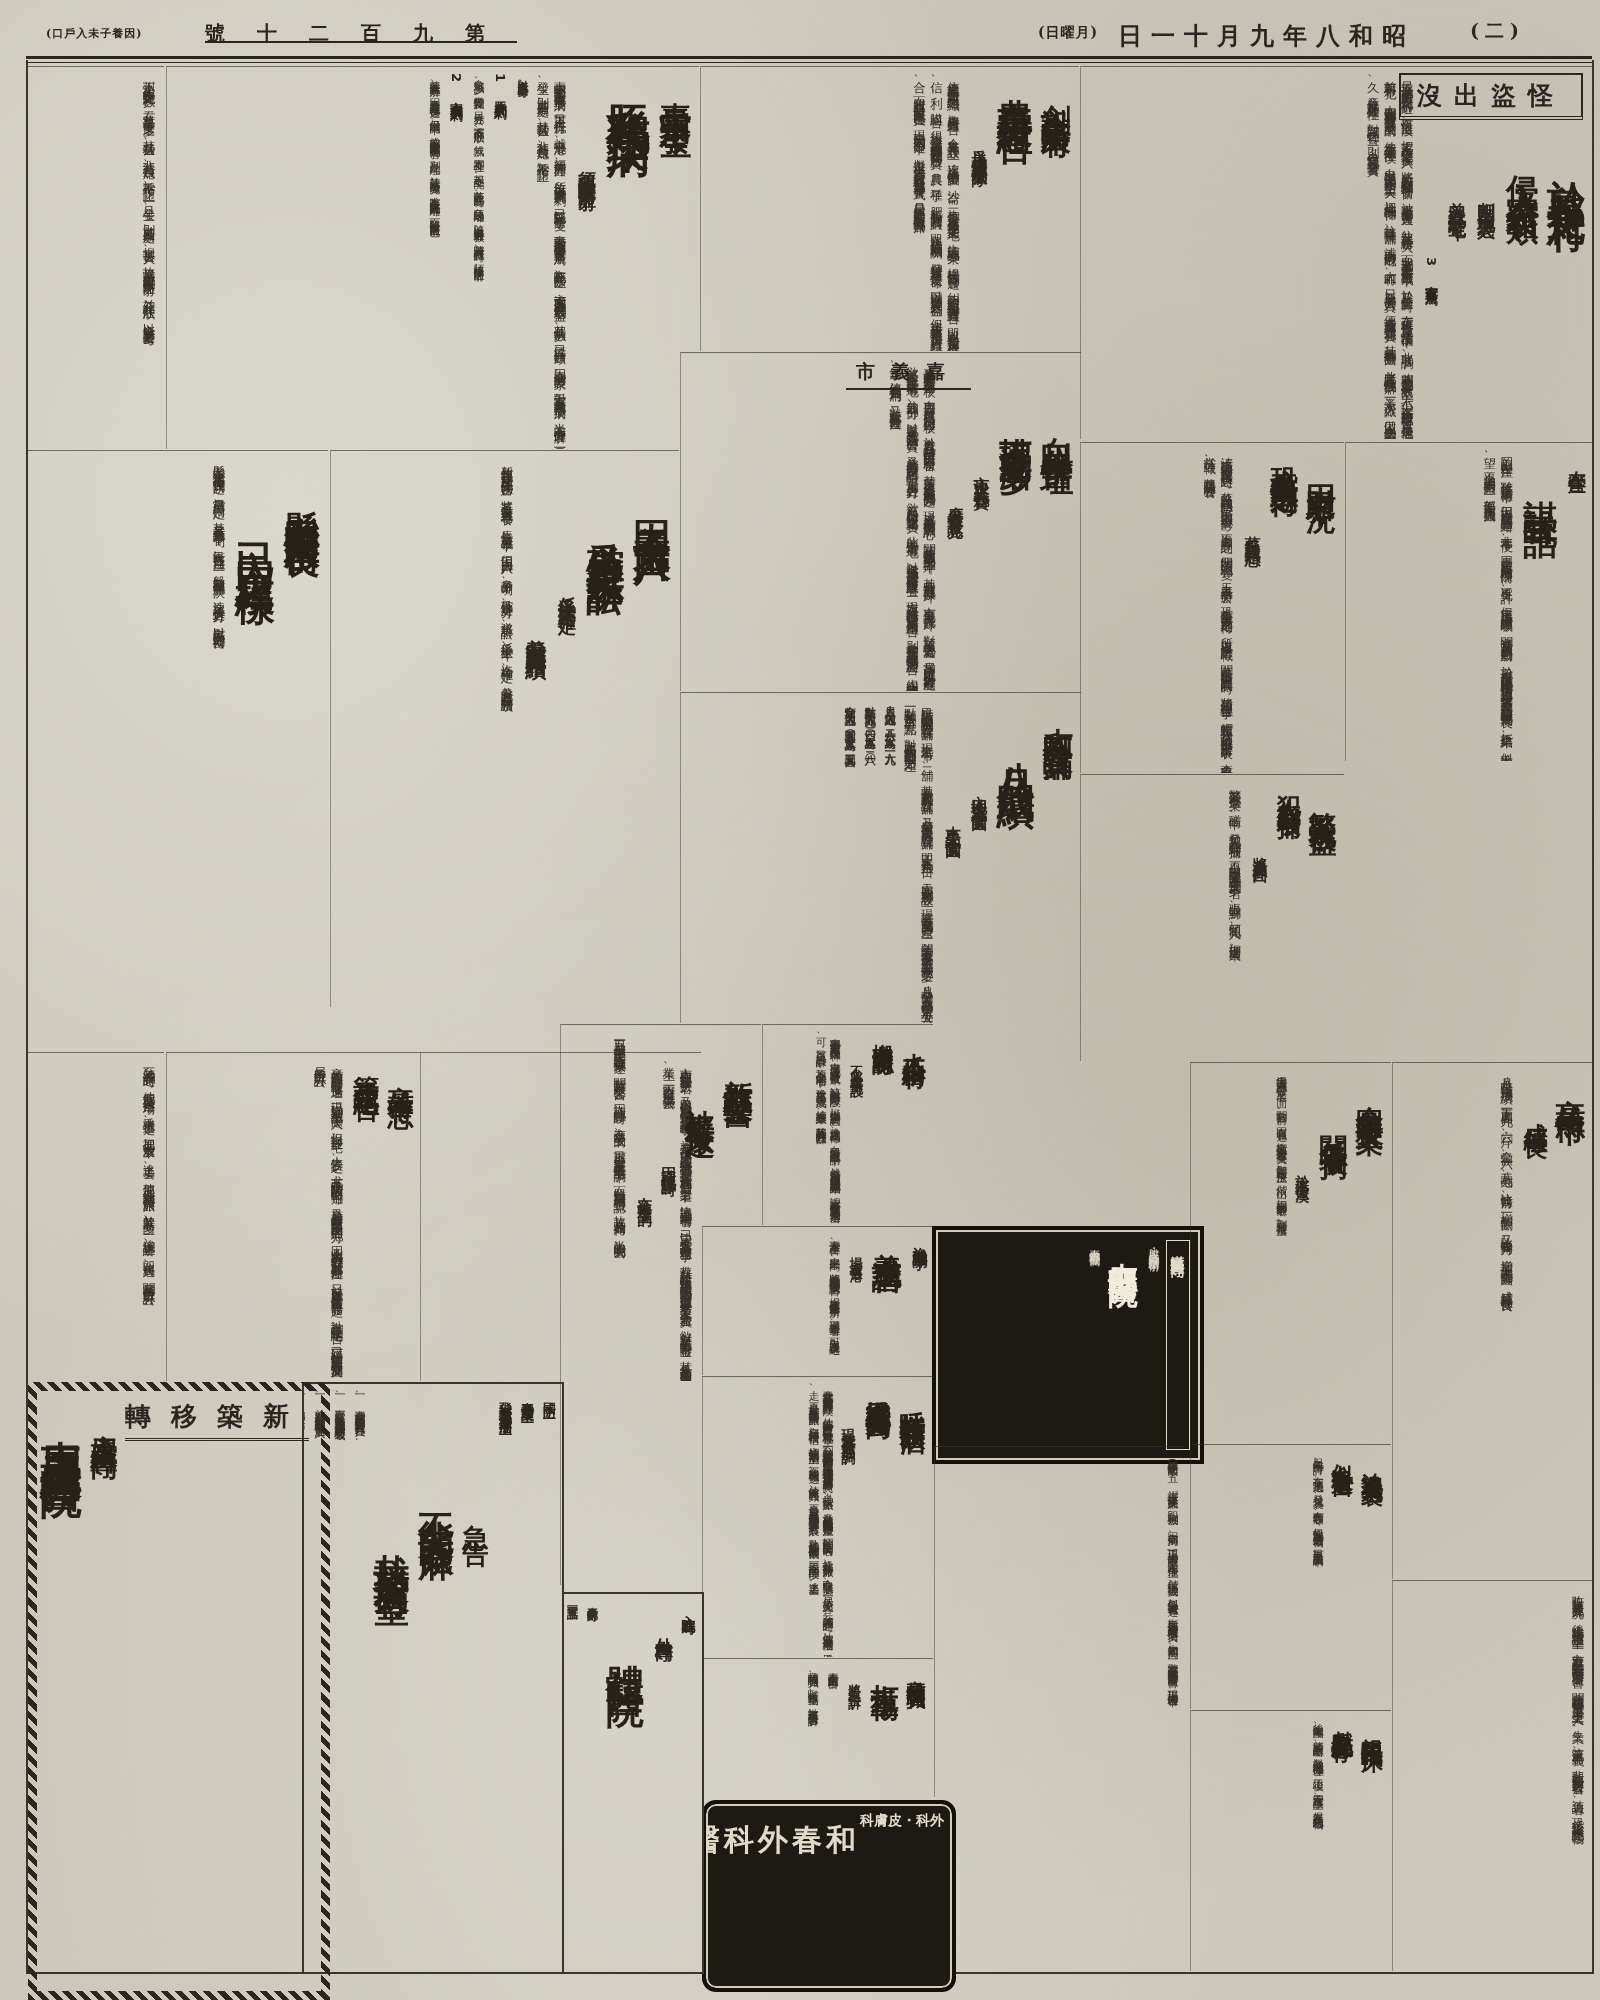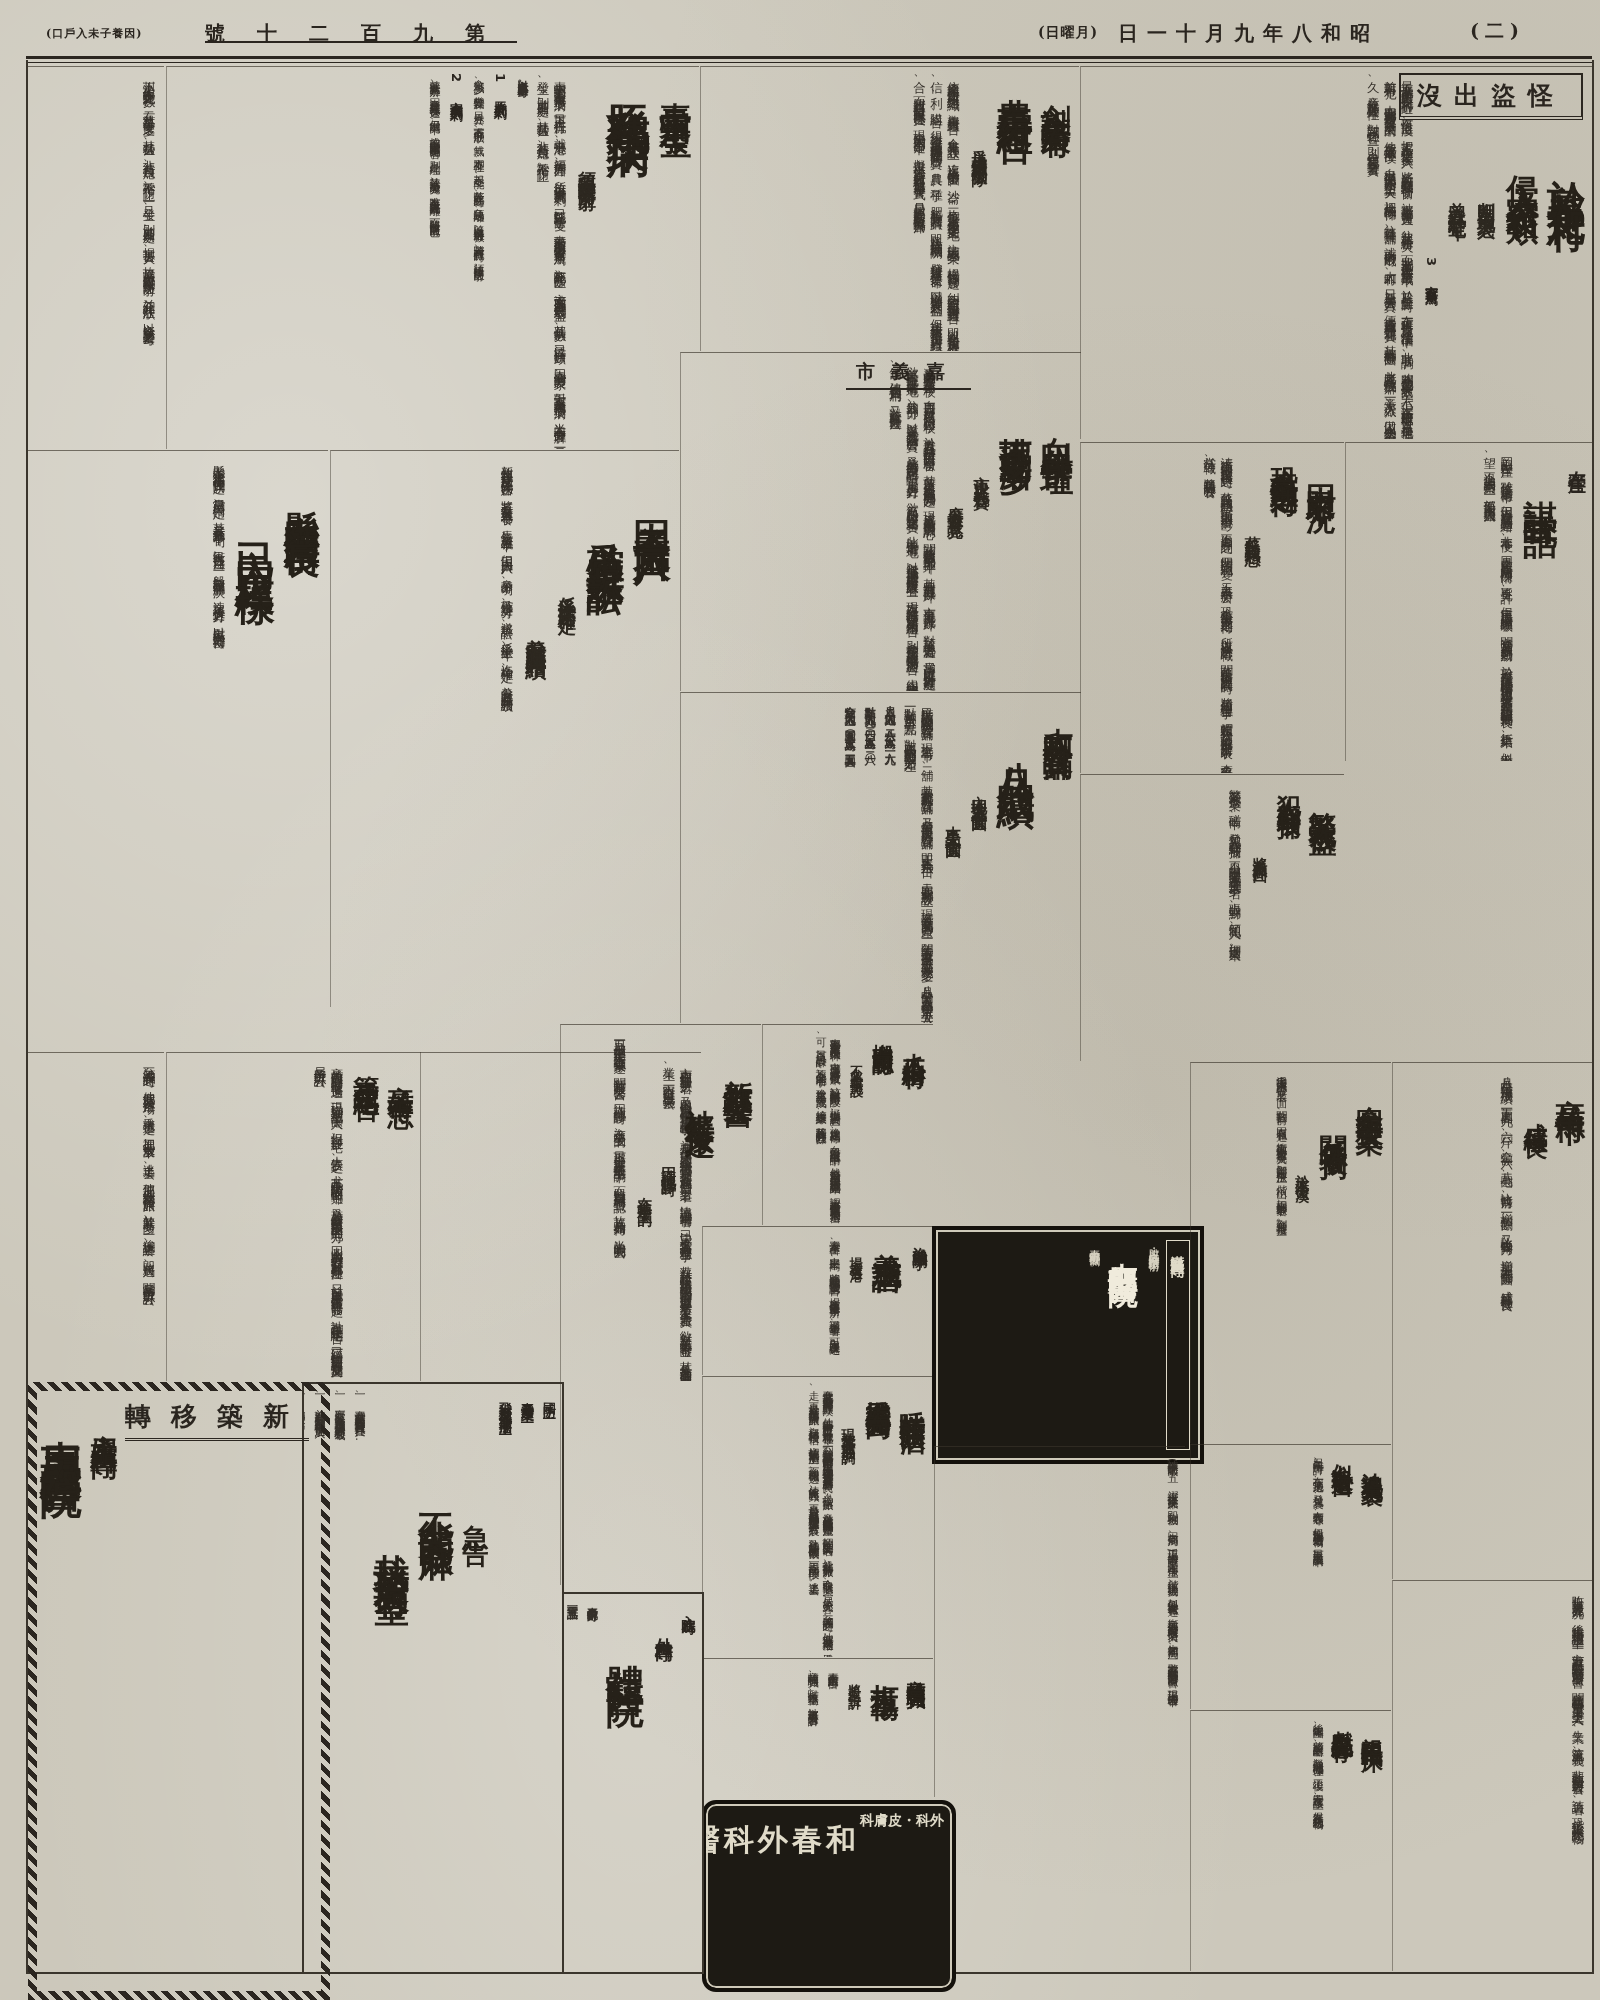--- a/index.html
+++ b/index.html
@@ -44,21 +44,21 @@
   .toplab{writing-mode:horizontal-tb;direction:rtl;unicode-bidi:bidi-override;text-align:center;
     font-weight:700;white-space:nowrap;}
   .rowtxt{writing-mode:horizontal-tb;direction:rtl;unicode-bidi:bidi-override;text-align:center;white-space:nowrap;}
 </style>
 </head>
 <body>
 
 <div class="page">
 
   <div class="mast" style="left:1470px;top:18px;font-size:19px;letter-spacing:6px;">(二)</div>
-  <div class="mast" style="left:1118px;top:20px;font-size:20px;letter-spacing:9px;">昭和八年九月十一日</div>
+  <div class="mast" style="left:1118px;top:20px;font-size:24px;letter-spacing:9px;">昭和八年九月十一日</div>
   <div class="mast" style="left:1038px;top:24px;font-size:14px;letter-spacing:1px;">(月曜日)</div>
   <div class="mast" style="left:205px;top:20px;font-size:20px;letter-spacing:32px;text-decoration:underline;">第九百二十號</div>
   <div class="mast" style="left:46px;top:26px;font-size:11px;letter-spacing:1px;">(因養子未入戶口)</div>
   <div class="mastrule"></div>
   <div class="frame-l"></div>
   <div class="frame-r"></div>
   <div class="frame-b"></div>
 
   <div class="blk" style="left:1080px;top:66px;width:512px;height:372px;">
     <div class="kaitolab">怪盜出沒</div>

